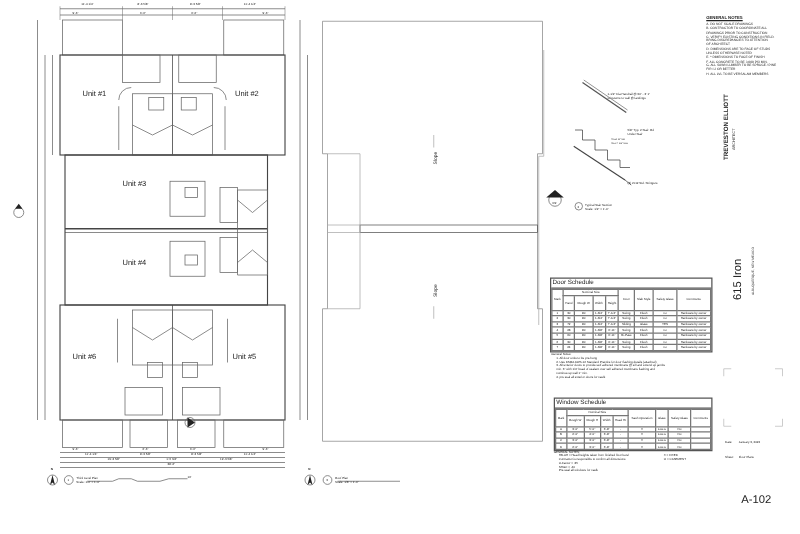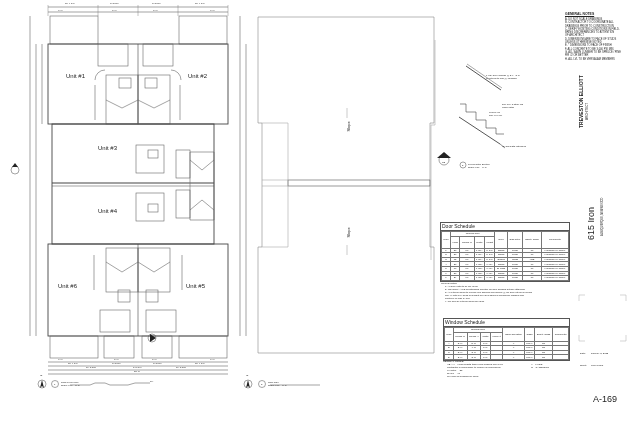--- a/index.html
+++ b/index.html
@@ -230,21 +230,21 @@
       <polyline points="620,295 626,295 626,301"></polyline>
       <polyline points="579,335 579,341 585,341"></polyline>
       <polyline points="620,341 626,341 626,335"></polyline>
     </g>
   </svg>
 
   <div class="txt tiny" style="left:580px;top:352px;">Date:</div>
   <div class="txt tiny" style="left:591px;top:352px;">January 3, 2022</div>
   <div class="txt tiny" style="left:580px;top:364px;">Sheet:</div>
   <div class="txt tiny" style="left:591px;top:364px;">Floor Plans</div>
-  <div class="txt sheet-no" style="left:593px;top:394px;">A-169</div>
+  <div class="txt sheet-no" style="left:593px;top:394px;">A-102</div>
 </div>
 
 <div class="sched" style="left:440px;top:222px;width:128px;">
   <div class="sched-title">Door Schedule</div>
   <table>
     <tbody>
         <tr>
       <th rowspan="2">Mark</th>
       <th colspan="4">Nominal Size</th>
       <th rowspan="2">Door</th>

